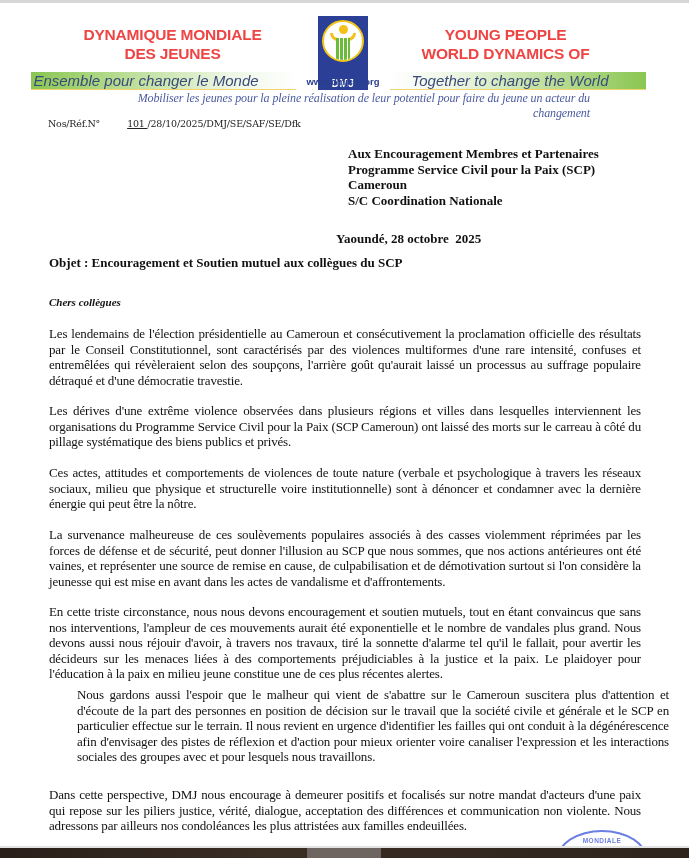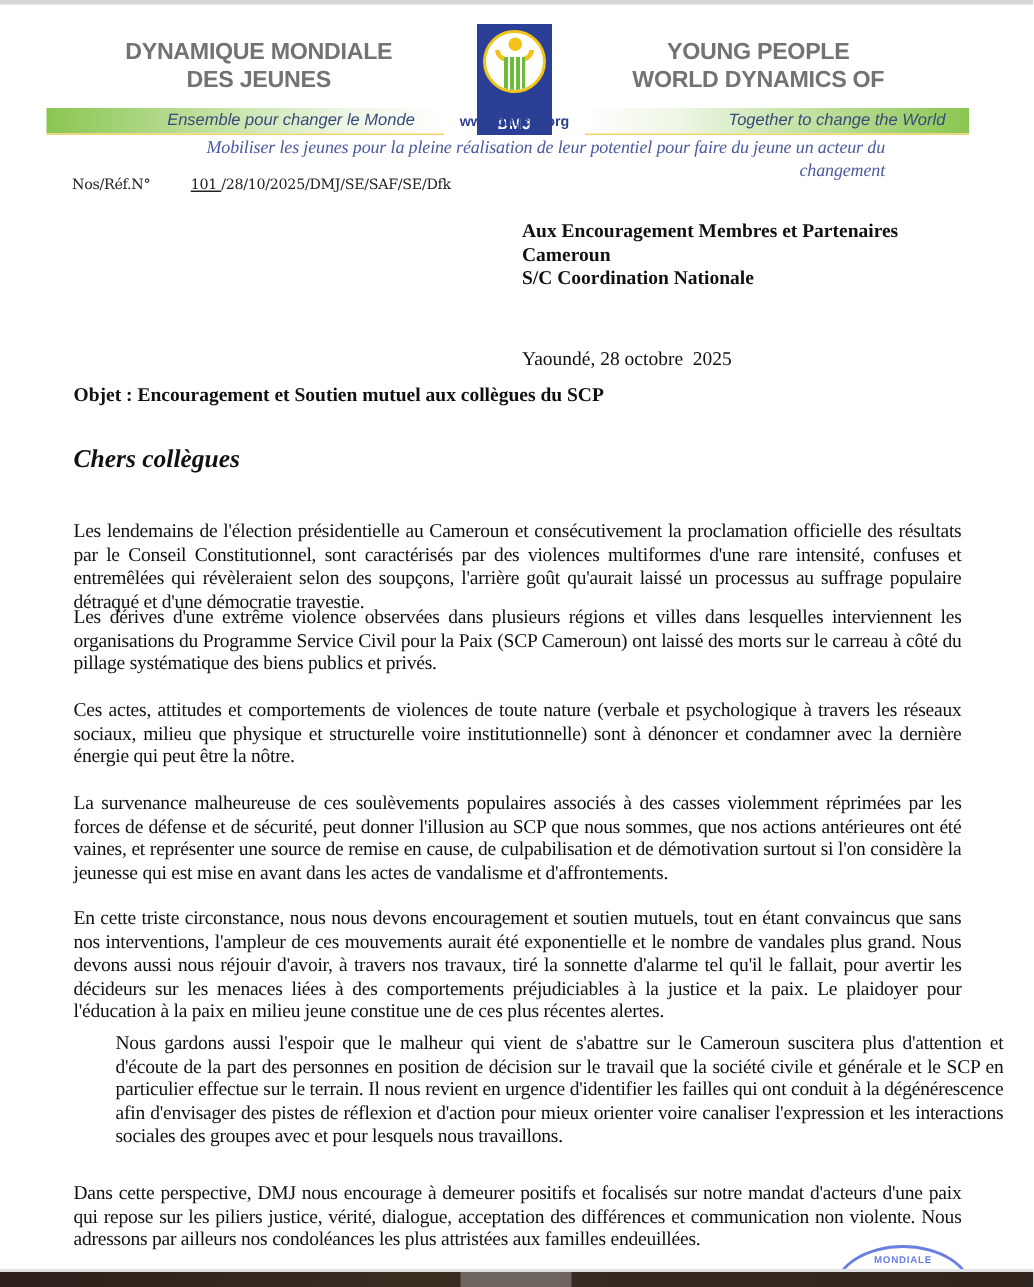--- a/index.html
+++ b/index.html
@@ -19,21 +19,21 @@
       position: absolute;
       left: 0; top: 0;
       width: 689px; height: 3px;
       background: #d6d6d6;
     }
     
     .lh-left-title, .lh-right-title {
       position: absolute;
       font-family: "Liberation Sans", sans-serif;
       font-weight: bold;
-      color: #737373;
+      color: #ef4444;
       text-align: center;
       font-size: 15.5px;
       line-height: 19px;
       letter-spacing: -0.2px;
     }
     .lh-left-title { left: 80px; top: 25px; width: 185px; }
     .lh-right-title { left: 418px; top: 25px; width: 175px; }
     .logo-box {
       position: absolute;
       left: 318px; top: 16px;
@@ -106,24 +106,23 @@
       width: 256px; height: 17px;
       background: linear-gradient(90deg, #ffffff 0%, #eef6e4 25%, #b9dd94 65%, #8ac652 100%);
       border-bottom: 1px solid #f3d46a;
     }
     .band-text {
       position: absolute;
       top: 0; width: 100%;
       text-align: center;
       font-family: "Liberation Sans", sans-serif;
       font-style: italic;
-      font-size: 11px;
+      font-size: 15px;
       line-height: 17px;
       color: #3a4a7a;
-      margin-left: 48px;
     }
     .band-left .band-text { left: 0; width: 230px; }
     .band-right .band-text { left: 20px; width: 200px; }
     .motto {
       position: absolute;
       left: 100px; top: 91px;
       width: 490px;
       text-align: right;
       font-family: "Liberation Serif", serif;
       font-style: italic;
@@ -144,48 +143,48 @@
     
     .recipient {
       position: absolute;
       left: 348px; top: 146px;
       font-weight: bold;
       font-size: 13px;
       line-height: 15.5px;
     }
     .date {
       position: absolute;
-      left: 348px; top: 231px;
-      font-weight: normal;
+      left: 336px; top: 231px;
+      font-weight: bold;
       font-size: 13px;
       white-space: pre;
     }
     .subject {
       position: absolute;
       left: 49px; top: 255px;
       font-weight: bold;
       font-size: 13px;
     }
     .salutation {
       position: absolute;
       left: 49px; top: 296px;
       font-weight: bold;
       font-style: italic;
-      font-size: 17px;
+      font-size: 11px;
     }
     .para {
       position: absolute;
       left: 49px;
       width: 592px;
       font-size: 13px;
       line-height: 15.6px;
       text-align: justify;
       letter-spacing: -0.15px;
     }
-    .p1 { top: 326px; margin-top: 20px; }
+    .p1 { top: 326px; }
     .p2 { top: 403px; }
     .p3 { top: 465px; }
     .p4 { top: 527px; }
     .p5 { top: 604px; }
     .p6 { top: 687px; margin-left: 28px; }
     .p7 { top: 787px; }
     
     .stamp {
       position: absolute;
       left: 556px; top: 830px;
@@ -255,20 +254,21 @@
 <div class="band-right">
   <div class="band-text">Together to change the World</div>
 </div>
 
 <div class="motto">Mobiliser les jeunes pour la pleine réalisation de leur potentiel pour faire du jeune un acteur du changement</div>
 
 <div class="ref"><span>Nos/Réf.N°</span><span class="num">101 </span><span>/28/10/2025/DMJ/SE/SAF/SE/Dfk</span></div>
 
 <div class="recipient">
   <div>Aux Encouragement Membres et Partenaires</div>
+  <div>Programme Service Civil pour la Paix (SCP)</div>
   <div>Cameroun</div>
   <div>S/C Coordination Nationale</div>
 </div>
 
 <div class="date">Yaoundé, 28 octobre  2025</div>
 
 <div class="subject"><span>Objet</span><span> : Encouragement et Soutien mutuel aux collègues du SCP</span></div>
 
 <div class="salutation">Chers collègues</div>
 

